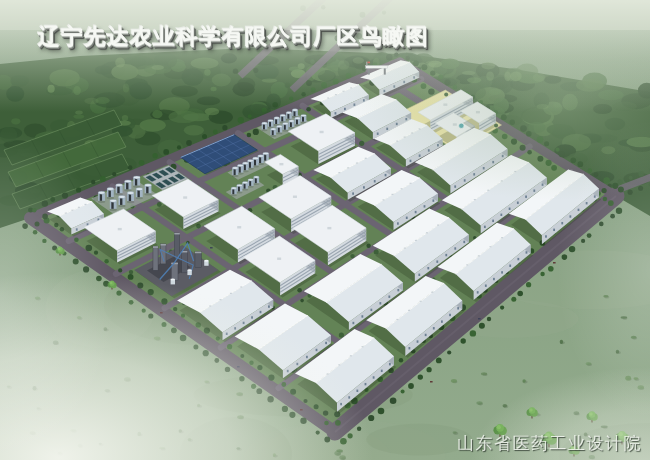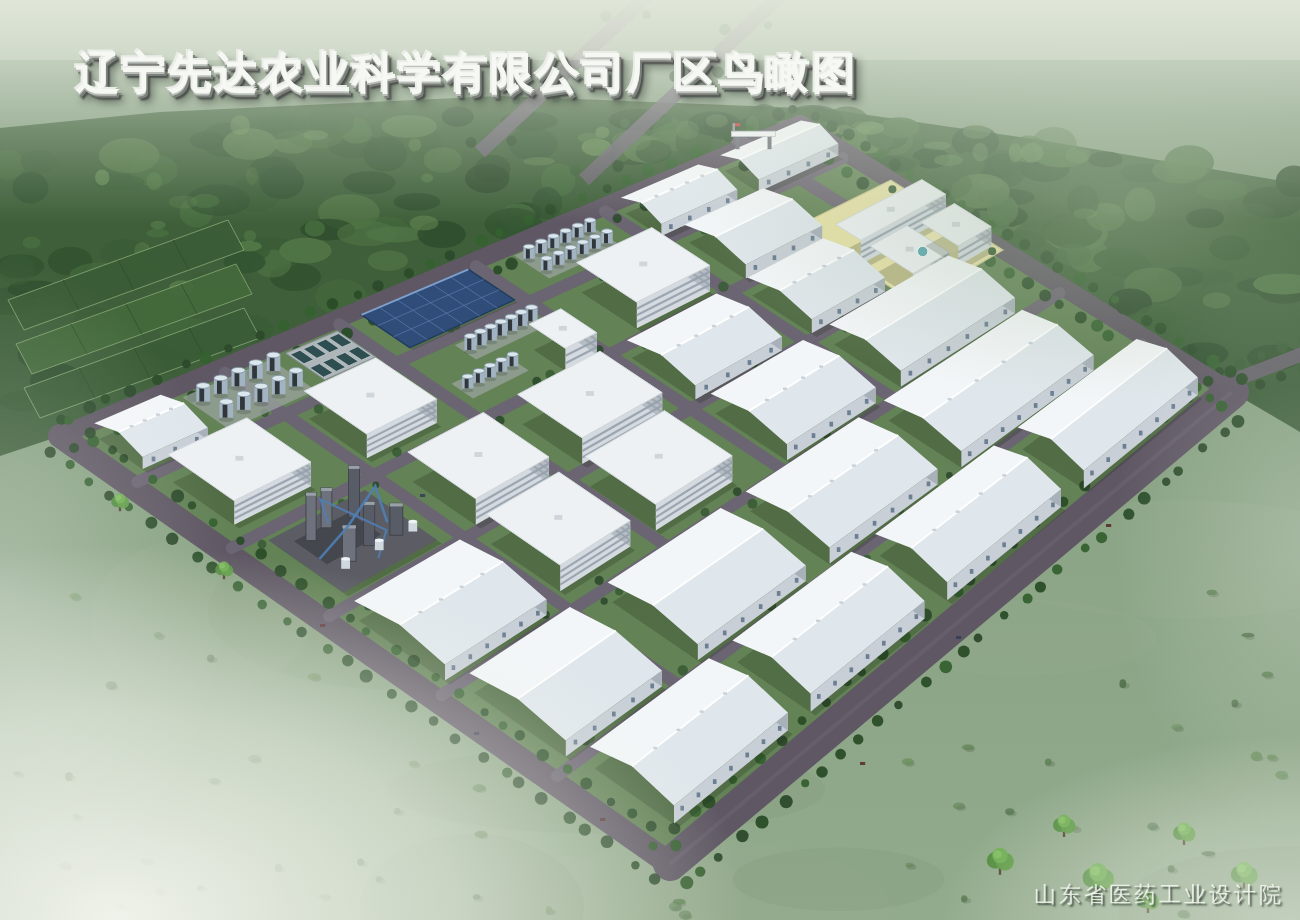--- a/index.html
+++ b/index.html
@@ -3,21 +3,21 @@
 <meta charset="utf-8">
 <style>
   html,body{margin:0;padding:0;background:#666;}
   .stage{position:relative;width:650px;height:460px;overflow:hidden;
          font-family:"Liberation Sans",sans-serif;background:#000000;}
   .stage svg{position:absolute;left:0;top:0;}
   .title{position:absolute;left:38px;top:22px;font-size:22px;font-weight:bold;
          letter-spacing:1px;color:#f6f8f4;white-space:nowrap;z-index:5;
          text-shadow:-1px -1px 0 #e9ece7, 0 1px 0 #b9beb8, 1px 2px 0 #7c817b,
                      2px 3px 1px #4c504c, 3px 4px 4px rgba(25,30,25,.6);}
-  .watermark{position:absolute;right:8px;bottom:5px;font-size:11px;
+  .watermark{position:absolute;right:8px;bottom:5px;font-size:17px;
          letter-spacing:1.5px;color:rgba(250,252,248,.8);z-index:5;
          text-shadow:1px 1px 1px rgba(55,68,55,.9);}
 </style>
 </head>
 <body>
 
 <div class="stage">
   <svg id="scene" width="650" height="460" viewBox="0 0 650 460">
     <defs>
       <linearGradient id="gBase" x1="0" y1="0" x2="0" y2="1">

